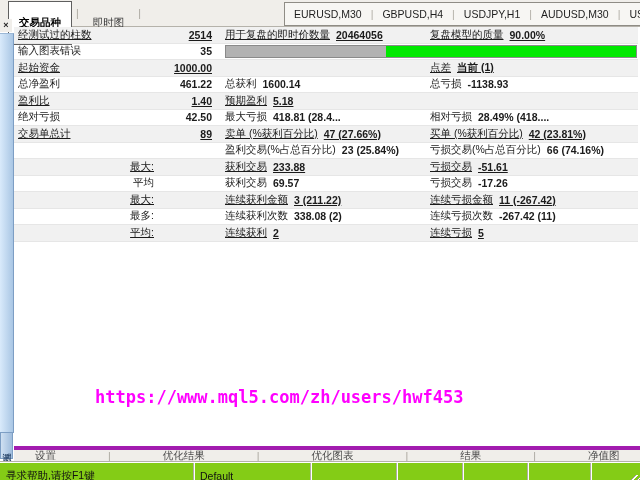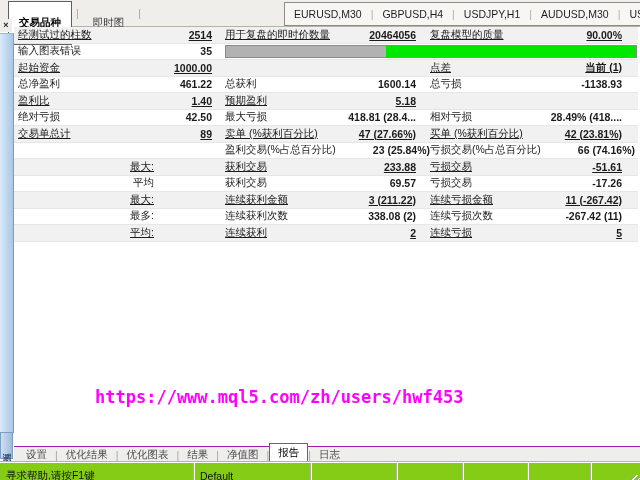--- a/index.html
+++ b/index.html
@@ -34,36 +34,36 @@
     writing-mode:vertical-rl;text-orientation:upright;
     font-size:9px;line-height:11px;color:#1d3a5f;text-align:center;cursor:default;}
   
   .report{position:absolute;left:14px;top:27px;width:624px;}
   .trow{display:flex;align-items:center;height:16.5px;box-sizing:border-box;
     border-bottom:1px solid #e6e6e6;}
   .trow.gray{background:#f1f1f1;text-decoration:underline;}
   .l1{width:146px;padding-left:4px;box-sizing:border-box;white-space:nowrap;overflow:hidden;}
   .l1.right{text-align:right;padding-right:6px;}
   .v1{width:52px;text-align:right;font-weight:bold;white-space:nowrap;}
-  .pair{display:flex;justify-content:space-between;align-items:center;white-space:nowrap;gap:31px;}
+  .pair{display:flex;align-items:center;white-space:nowrap;}
   .p2{width:191px;margin-left:13px;}
   .p3{width:200px;margin-left:14px;padding-right:8px;box-sizing:border-box;}
   .pair .val{font-weight:bold;margin-left:6px;}
   .barwrap{flex:1;height:13px;margin-left:13px;margin-right:1px;
     border:1px solid #8a8a8a;display:flex;box-sizing:border-box;background:#fff;}
   .bar-gray{height:100%;}
   .bar-green{height:100%;flex:1;}
   
   .mql-link{position:absolute;left:95px;top:387px;
     font-family:"DejaVu Sans Mono","Liberation Mono",monospace;
     font-size:17px;font-weight:bold;text-decoration:none;cursor:pointer;}
   
   .bottom-tabs{position:absolute;left:14px;top:446px;width:626px;height:16px;
-    background:#f0eeea;border-top:1px solid #a21caf;
-    display:flex;align-items:center;padding-left:4px;box-sizing:border-box;}
+    background:#f0eeea;border-top:4px solid #a21caf;
+    display:flex;align-items:center;padding-left:13px;box-sizing:border-box;gap:44px;}
   .btab{padding:1px 8px;color:#4a4a4a;white-space:nowrap;cursor:default;}
   .btab.active{background:#ffffff;border:1px solid #666;color:#000;margin-top:-3px;padding:2px 8px;text-align:right;}
   .btab-sep{color:#a9a69e;}
   
   .statusbar{position:absolute;left:0;top:462px;width:640px;height:26px;
     background:#84cc16;border-top:1px solid #ffffff;box-shadow:0 -1px 0 #b5b2aa;
     display:flex;align-items:flex-end;box-sizing:border-box;}
   .sb-sec{height:100%;display:flex;align-items:center;padding:0 6px;
     box-sizing:border-box;white-space:nowrap;overflow:hidden;color:#111;}
   .sb-div{width:1px;height:100%;background:#b0ada5;box-shadow:1px 0 0 #fff;flex:none;}

